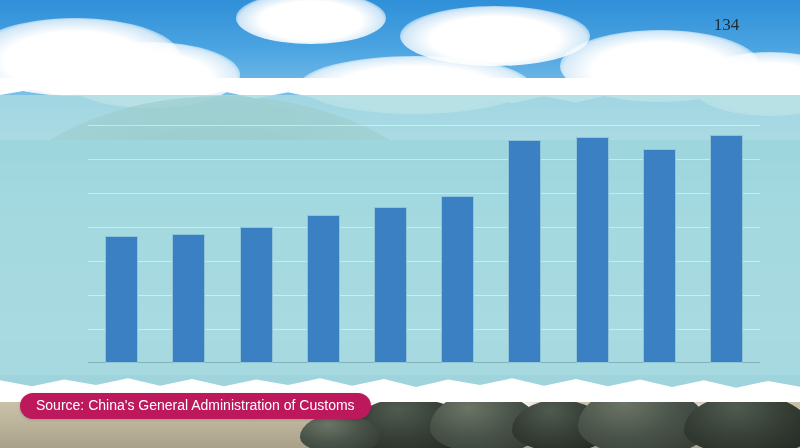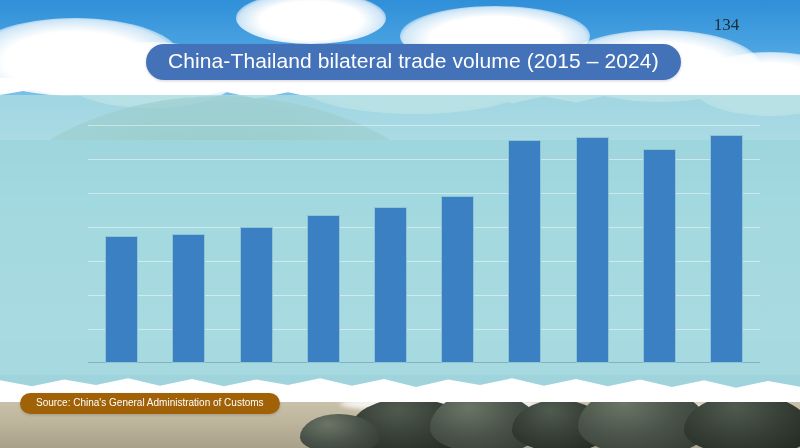--- a/index.html
+++ b/index.html
@@ -121,24 +121,24 @@
     font-size: 13px;
     color: #23323c;
     white-space: nowrap;
   }
 
   
   .source-pill {
     position: absolute;
     left: 20px; top: 393px;
     padding: 4px 16px 6px 16px;
-    background: #a16207;
+    background: #be185d;
     border-radius: 16px;
     color: #ffffff;
-    font-size: 10px;
+    font-size: 14px;
     white-space: nowrap;
     box-shadow: 0 1px 3px rgba(0,0,0,0.18);
   }
 
   
   .chart {
     position: absolute;
     left: 0; top: 0; width: 800px; height: 448px;
   }
   .plot {
@@ -233,16 +233,15 @@
         <div class="bar" title="2019: 92" style="left: 285.9px; height: 156.4px; background: rgb(58, 128, 194);"></div>
         <div class="bar" title="2020: 98" style="left: 353.1px; height: 166.6px; background: rgb(58, 128, 194);"></div>
         <div class="bar" title="2021: 131" style="left: 420.3px; height: 222.7px; background: rgb(58, 128, 194);"></div>
         <div class="bar" title="2022: 133" style="left: 487.5px; height: 226.1px; background: rgb(58, 128, 194);"></div>
         <div class="bar" title="2023: 126" style="left: 554.7px; height: 214.2px; background: rgb(58, 128, 194);"></div>
         <div class="bar" title="2024: 134" style="left: 621.9px; height: 227.8px; background: rgb(58, 128, 194);"></div>
         <div class="value-label" style="left: 603.4px; top: -109.8px;">134</div>
       </div>
   </div>
 
-  <div class="title-pill">China-Thailand bilateral trade volume (2015 – 2024)</div>
   <div class="source-pill">Source: China's General Administration of Customs</div>
 
 </div>
 
 </body></html>

